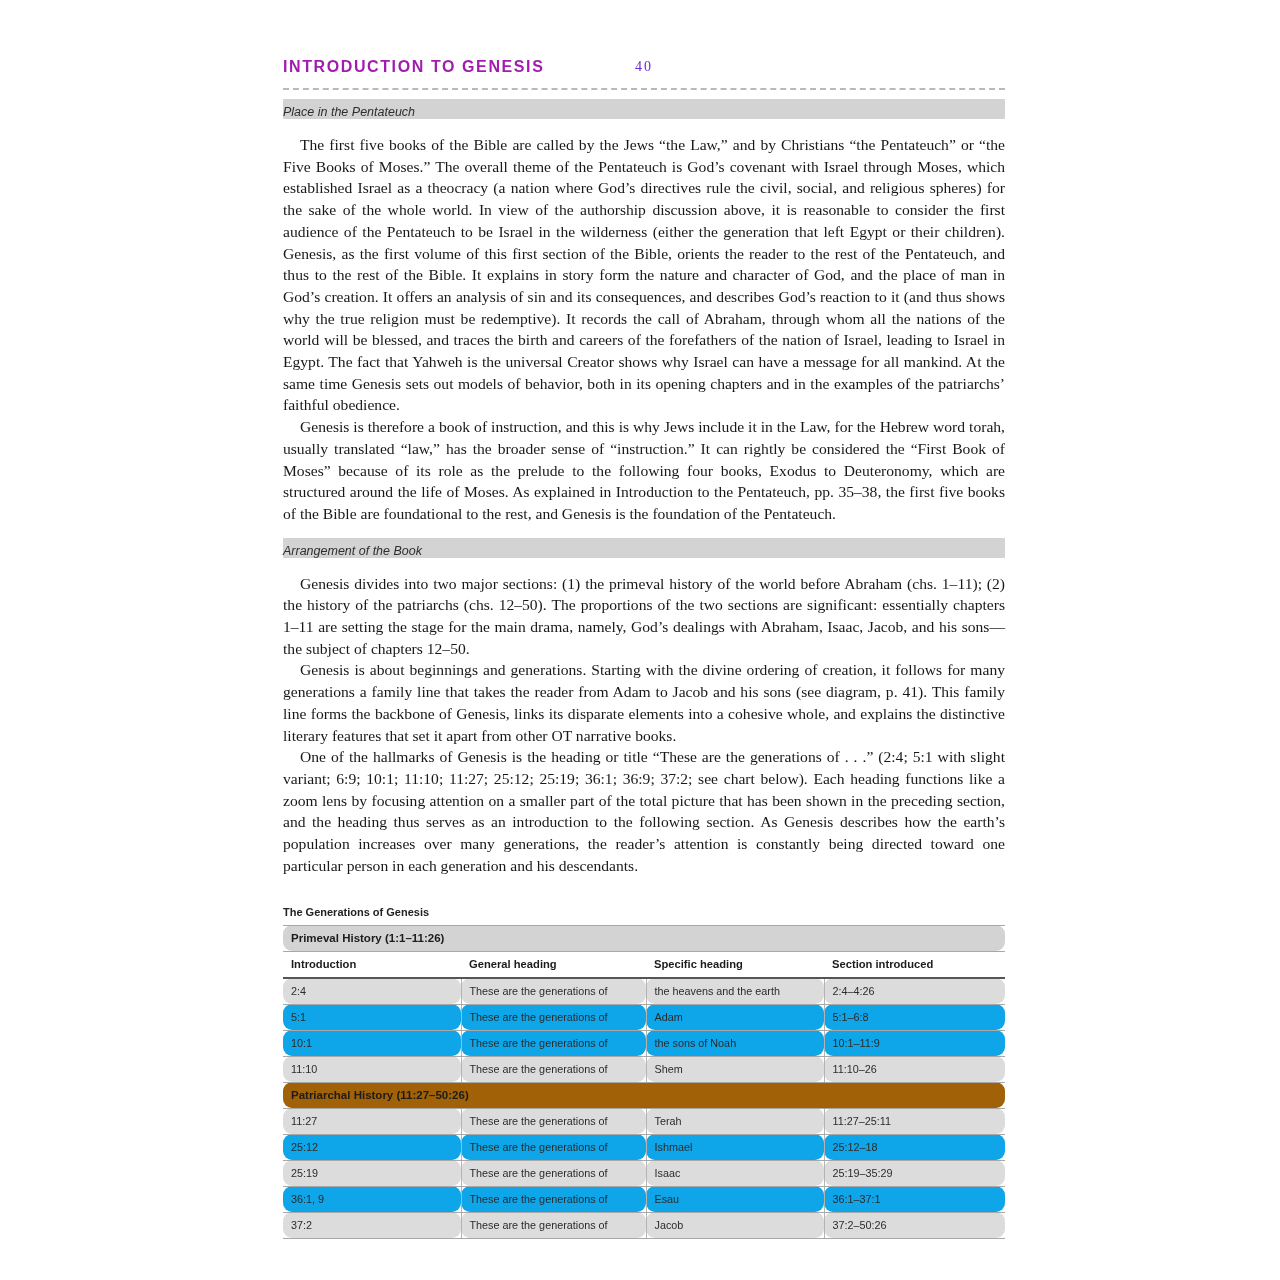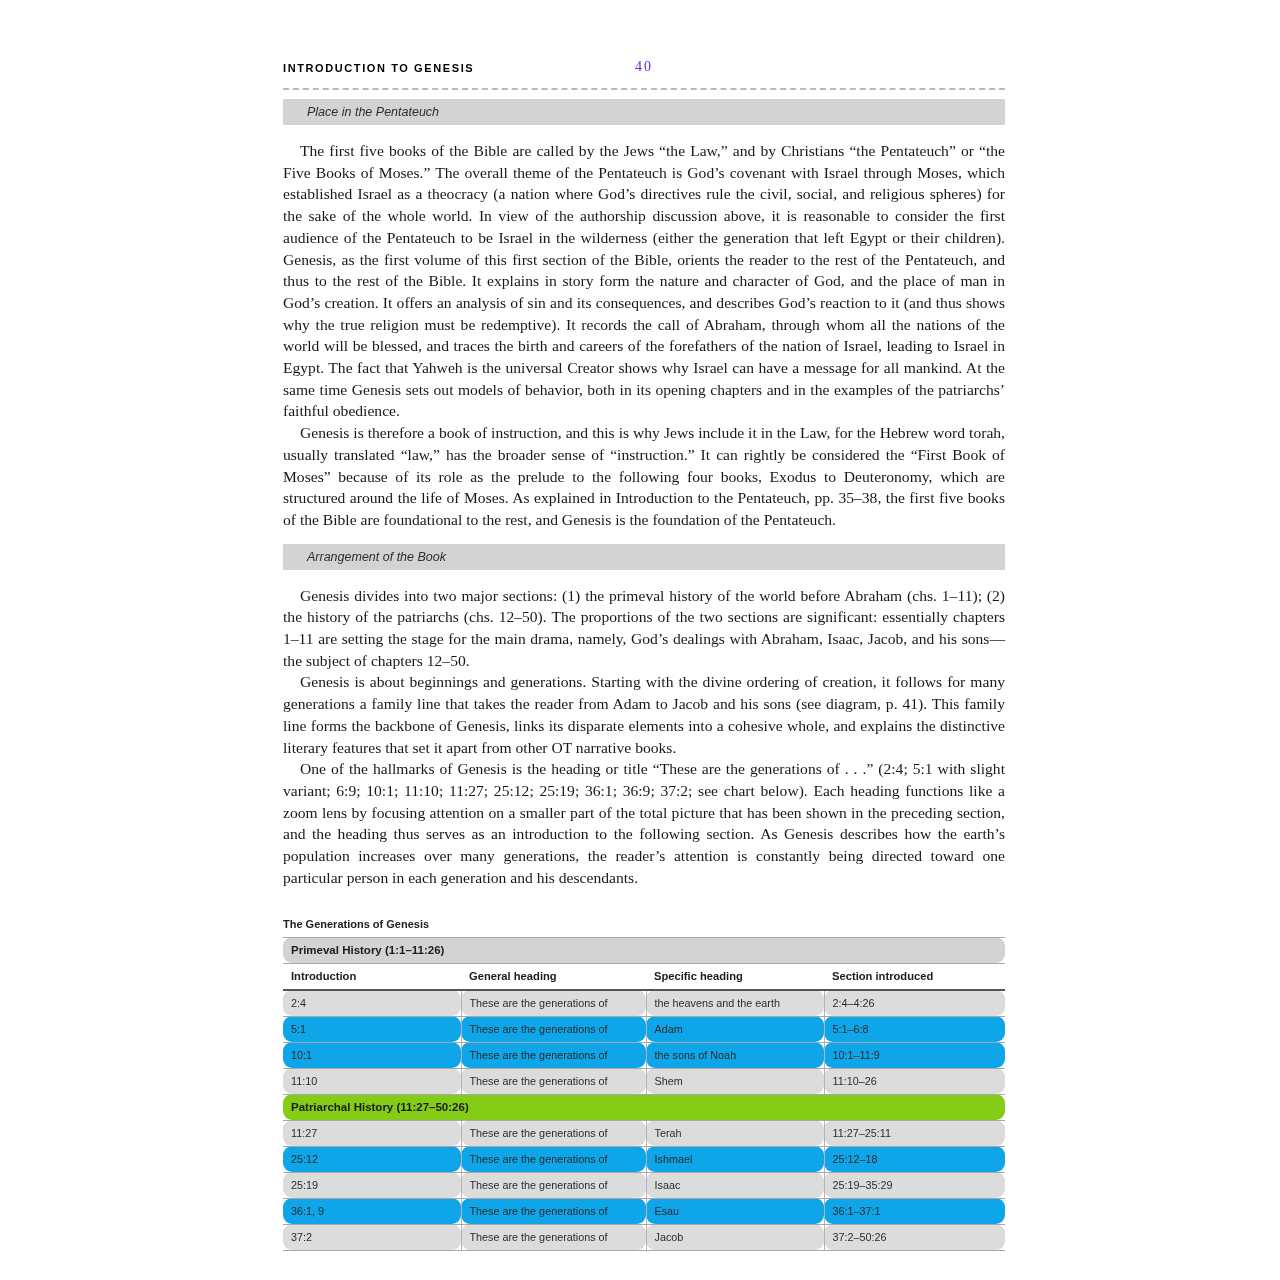--- a/index.html
+++ b/index.html
@@ -25,39 +25,39 @@
   .running-head {
     position: relative;
     height: 24px;
     padding-bottom: 6px;
     border-bottom: 2px dashed #b9b9b9;
     margin-bottom: 9px;
   }
   .running-head .title {
     font-family: "Liberation Sans", sans-serif;
     font-weight: bold;
-    font-size: 11px;
+    font-size: 16px;
     letter-spacing: 1.6px;
-    color: #000000;
+    color: #a21caf;
   }
   .running-head .pagenum {
     position: absolute;
     left: 352px;
     top: 1px;
     font-family: "Liberation Serif", serif;
     font-size: 14px;
     letter-spacing: 2px;
     color: #6d28d9;
   }
   
   .section-bar {
     background: #d3d3d3;
-    height: 26px;
+    height: 20px;
     line-height: 26px;
-    padding-left: 24px;
+    padding-left: 0;
     font-family: "Liberation Sans", sans-serif;
     font-style: italic;
     font-size: 12.5px;
     color: #2e2e2e;
     border-radius: 1px;
   }
   .bar-2 { margin-top: 13px; }
   
   .body-text p {
     margin: 0;
@@ -104,21 +104,21 @@
   .gen-table td { border-left: 1px solid #b4b4b4; }
   .gen-table td:first-child { border-left: none; }
   .gen-table .group-row td {
     background: #d3d3d3;
     font-weight: bold;
     font-size: 11.5px;
     color: #1c1c1c;
     border-left: none;
   }
   .gen-table .group-row.plain td {
-    background: #84cc16;
+    background: #a16207;
     margin-top: 16px;
   }
   .gen-table .colhead-row th {
     background: #ffffff;
     font-weight: bold;
     font-size: 11.2px;
     color: #1c1c1c;
     border-bottom: 2px solid #555;
   }
   .gen-table tr.shaded td { background: #dcdcdc; }

